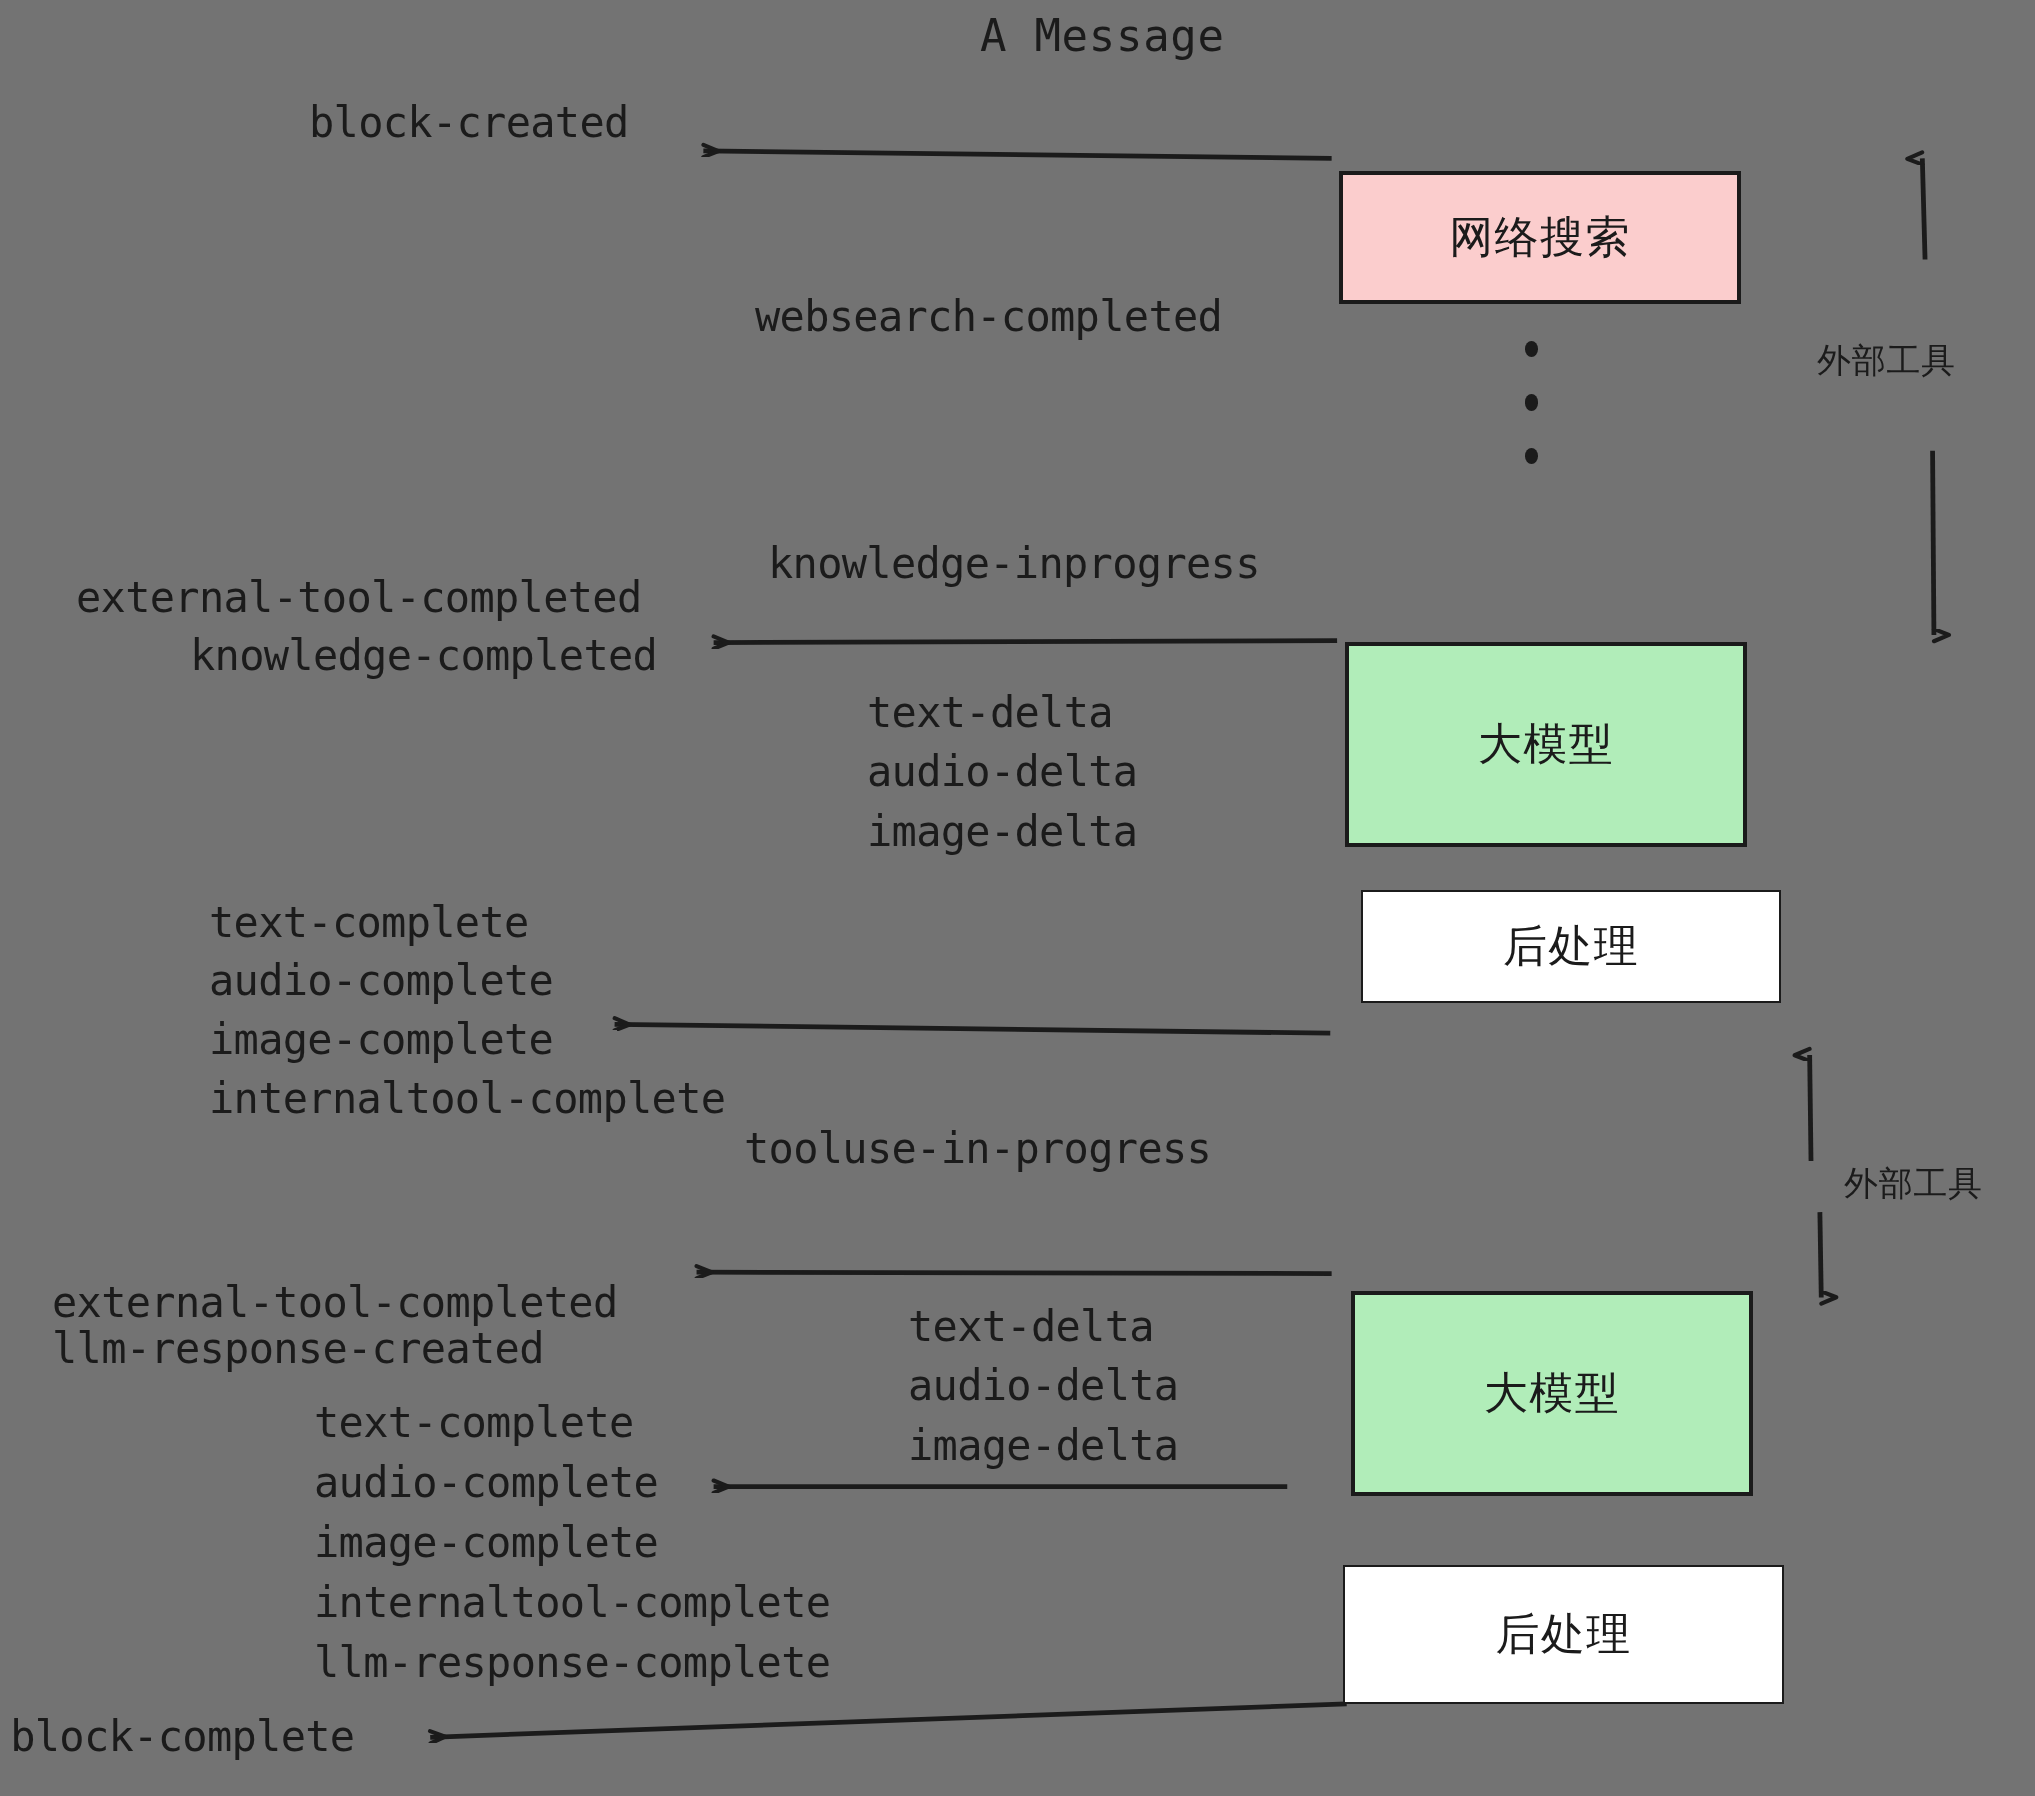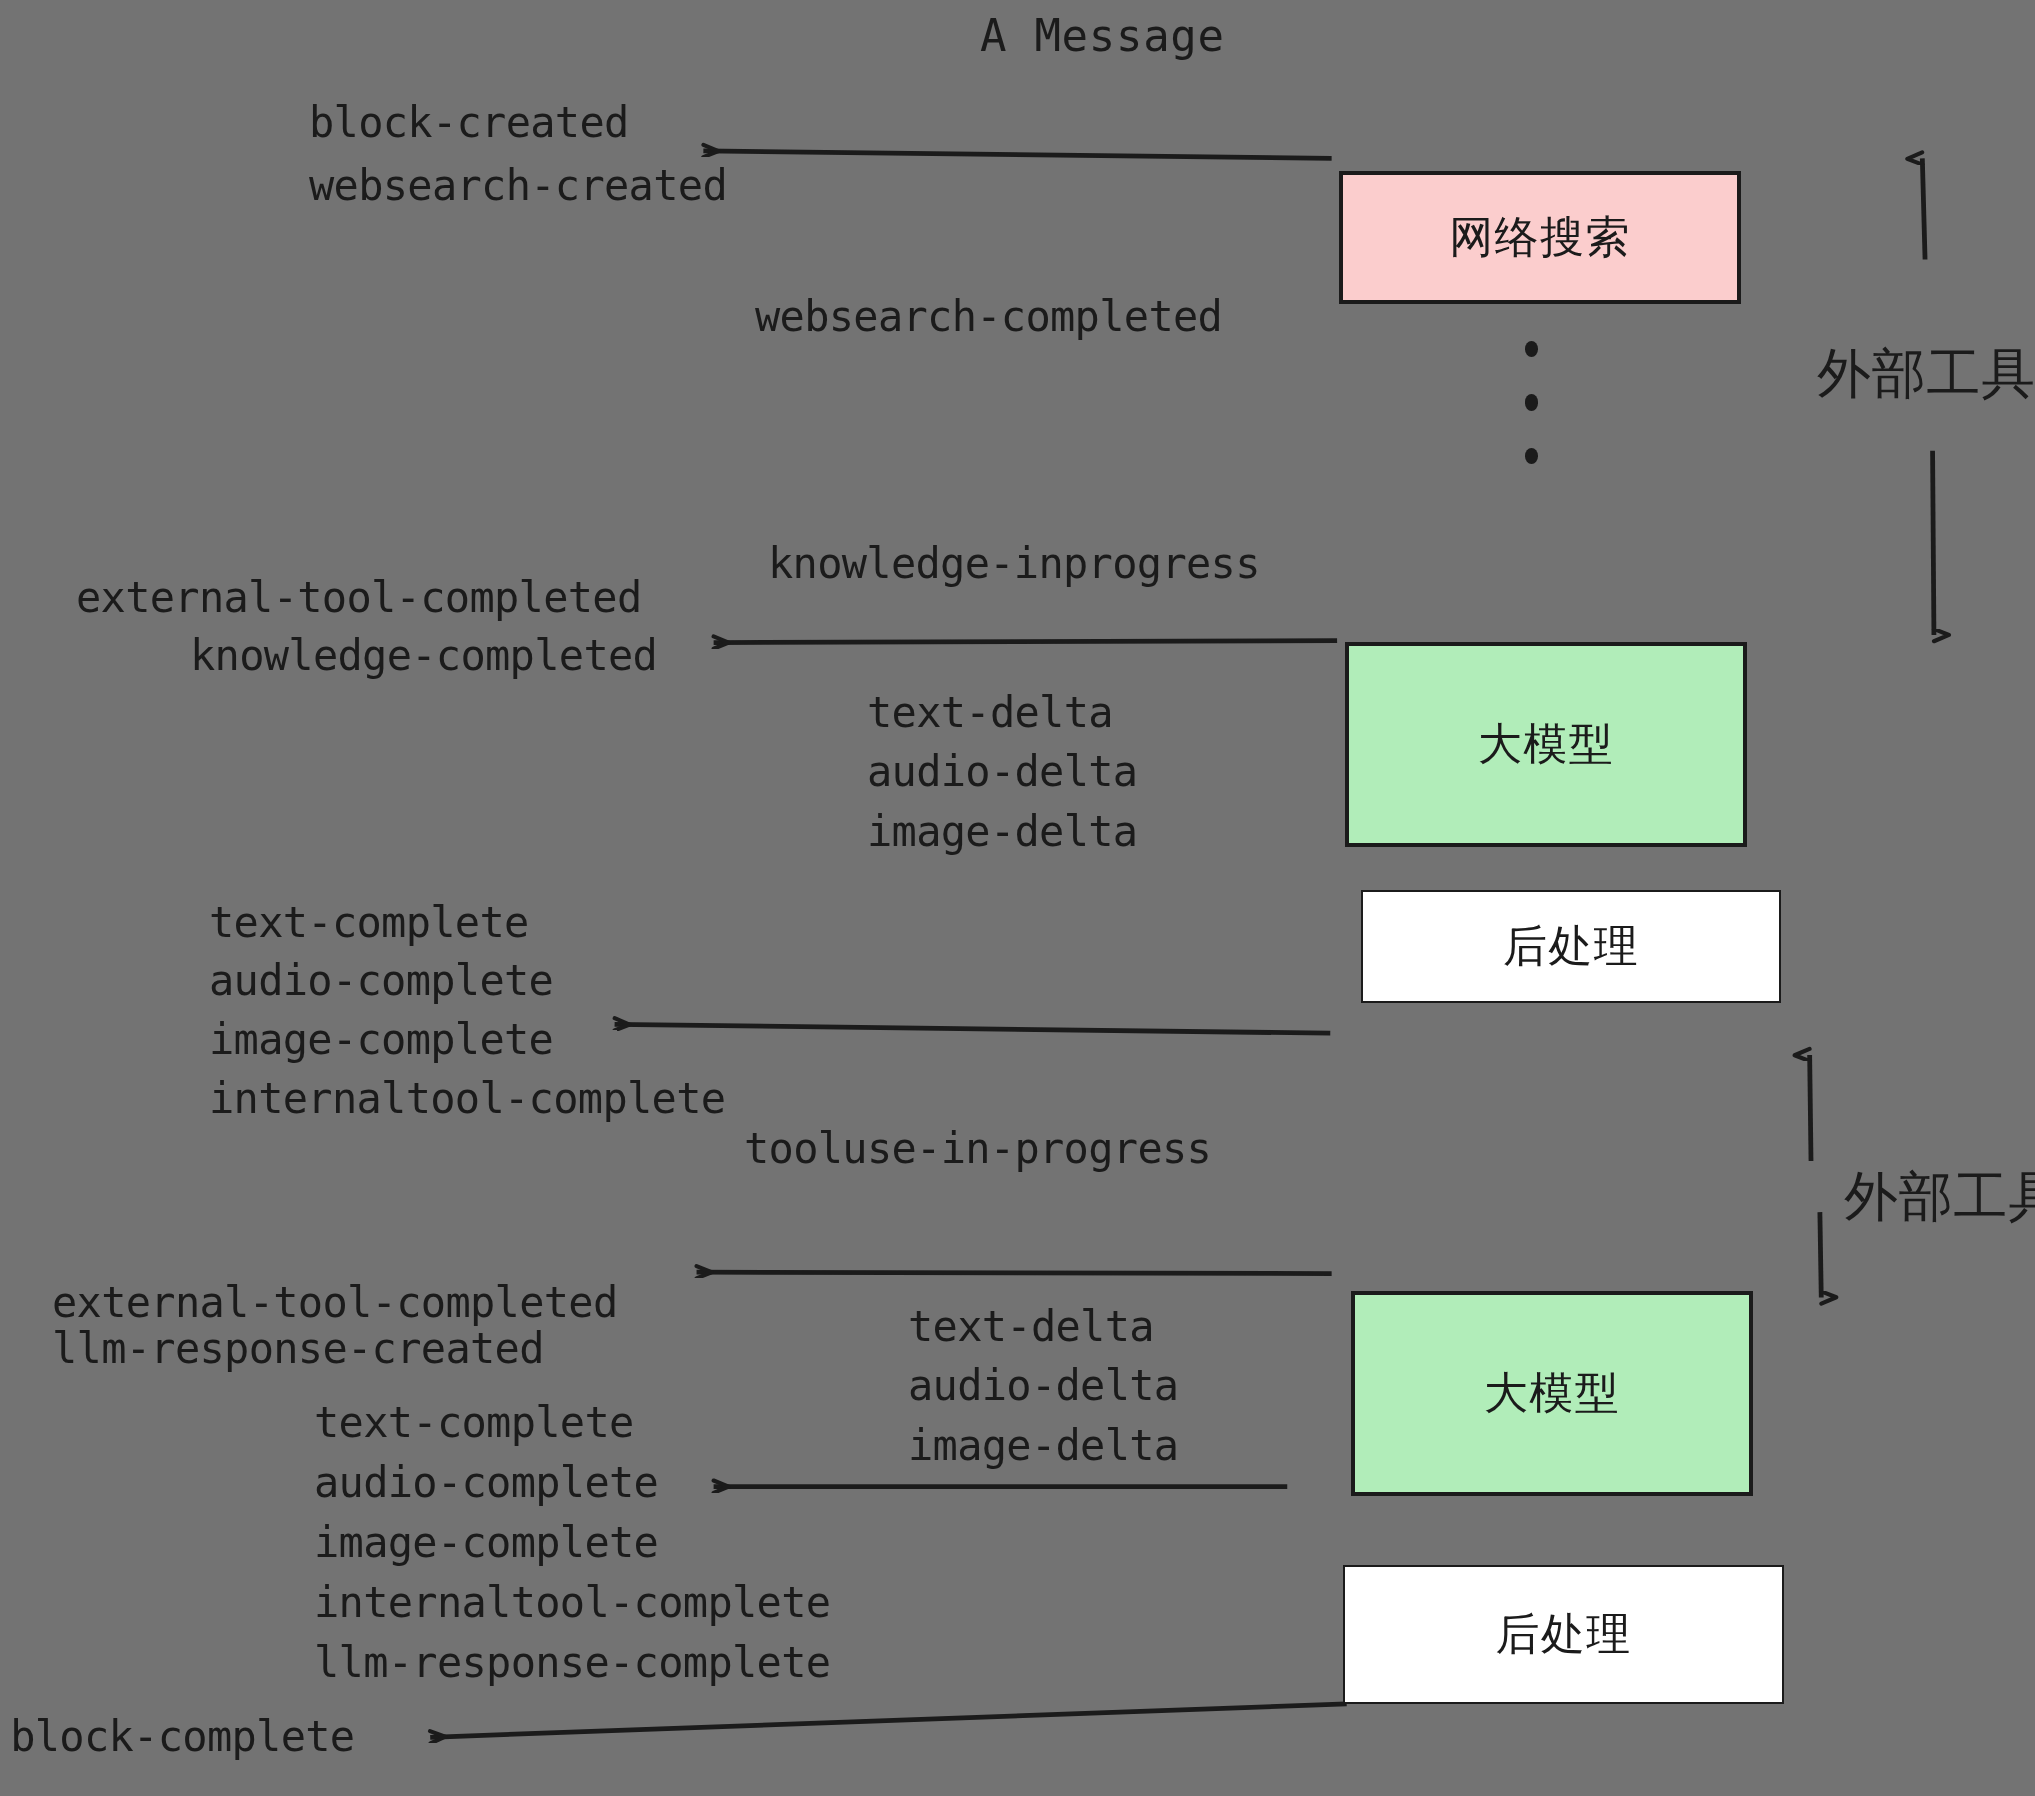--- a/index.html
+++ b/index.html
@@ -44,21 +44,21 @@
     white-space:pre;
   }
   .box .bl.mono{
     font-family:"DejaVu Sans Mono", monospace;
     font-size:42px;
     letter-spacing:0px;
   }
   .sidelabel{
     position:absolute;
     font-family:"DejaVu Sans", sans-serif;
-    font-size:54px;
+    font-size:34px;
     color:#1b1b1b;
     white-space:pre;
     letter-spacing:0.7px;
   }
   .dots{
     position:absolute;
     display:flex;
     flex-direction:column;
     align-items:center;
     justify-content:space-between;
@@ -139,21 +139,20 @@
   </div>
 
   <div class="box thin" style="left:1343px;top:1565px;width:441px;height:139px;background:#ffffff;">
     <span class="bl">后处理</span>
   </div>
 
   <div class="sidelabel" style="left:1817px;top:338px;">外部工具</div>
   <div class="sidelabel" style="left:1844px;top:1161px;">外部工具</div>
 
   <div class="evt" style="left:309px;  top:102px;">block-created</div>
-  <div class="evt" style="left:309px;  top:165px;">websearch-created</div>
   <div class="evt" style="left:755px; top:296px;">websearch-completed</div>
   <div class="evt" style="left:768px; top:543px;">knowledge-inprogress</div>
   <div class="evt" style="left:76px;  top:577px;">external-tool-completed</div>
   <div class="evt" style="left:190px;  top:635px;">knowledge-completed</div>
   <div class="evt" style="left:867px; top:692px;">text-delta</div>
   <div class="evt" style="left:867px; top:751px;">audio-delta</div>
   <div class="evt" style="left:867px; top:811px;">image-delta</div>
   <div class="evt" style="left:209px;  top:902px;">text-complete</div>
   <div class="evt" style="left:209px;  top:960px;">audio-complete</div>
   <div class="evt" style="left:209px;  top:1019px;">image-complete</div>

